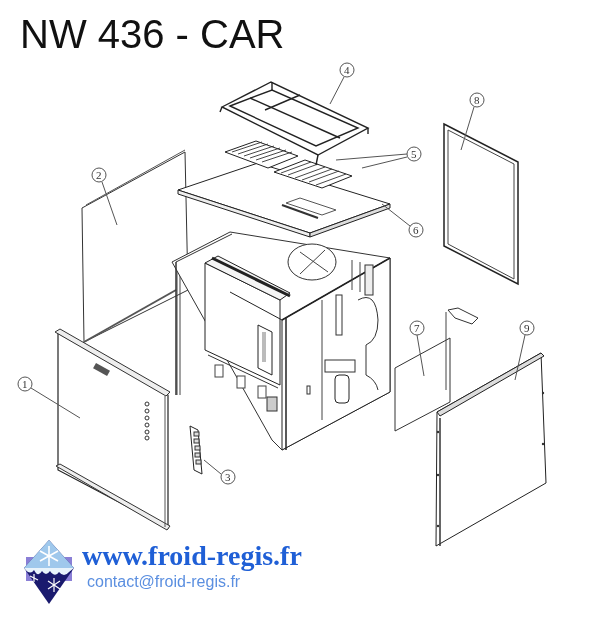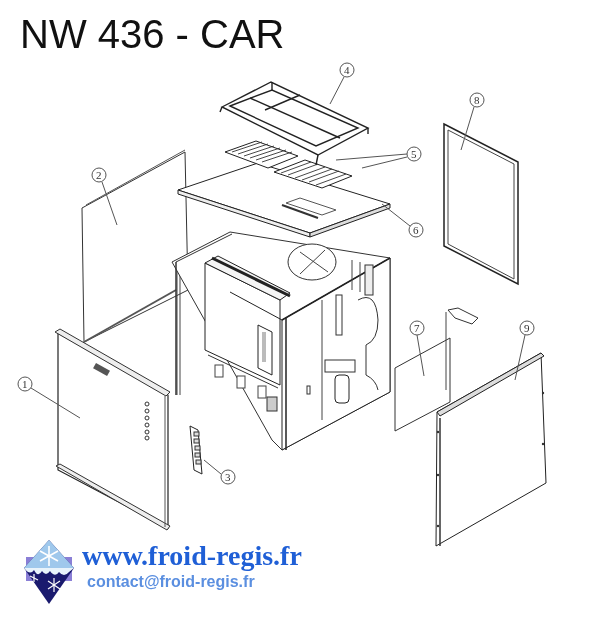--- a/index.html
+++ b/index.html
@@ -2,21 +2,21 @@
 <html><head>
 <meta charset="utf-8">
 <style>
   html, body { margin:0; padding:0; background:#ffffff; }
   body { width:600px; height:619px; position:relative; overflow:hidden; font-family:"Liberation Sans", sans-serif; }
   .title { position:absolute; left:20px; top:10px; font-size:40px; color:#111; font-family:"Liberation Sans", sans-serif; letter-spacing:0px; line-height:48px; }
   .diagram { position:absolute; left:0; top:0; width:600px; height:619px; }
   .callout-num { font-family:"Liberation Serif", serif; font-size:11px; fill:#333; }
   .logo { position:absolute; left:22px; top:540px; width:54px; height:66px; }
   .site { position:absolute; left:82px; top:540px; font-family:"Liberation Serif", serif; font-weight:bold; font-size:28px; color:#1f5fd6; line-height:32px; }
-  .contact { position:absolute; left:87px; top:572px; font-family:"Liberation Sans", sans-serif; font-weight:bold; font-size:16px; color:#5b8fe0; line-height:20px; }
+  .contact { position:absolute; left:87px; top:572px; font-family:"Liberation Sans", sans-serif; font-weight:normal; font-size:16px; color:#5b8fe0; line-height:20px; }
 </style>
 </head>
 <body>
 
 <div class="title">NW 436 - CAR</div>
 
 <svg class="diagram" viewBox="0 0 600 619" xmlns="http://www.w3.org/2000/svg" fill="none" stroke="#222" stroke-width="1">
 
   <g>
     <polygon points="82,208 185,152 188,290 84,342" fill="#fff" stroke="#333"></polygon>

